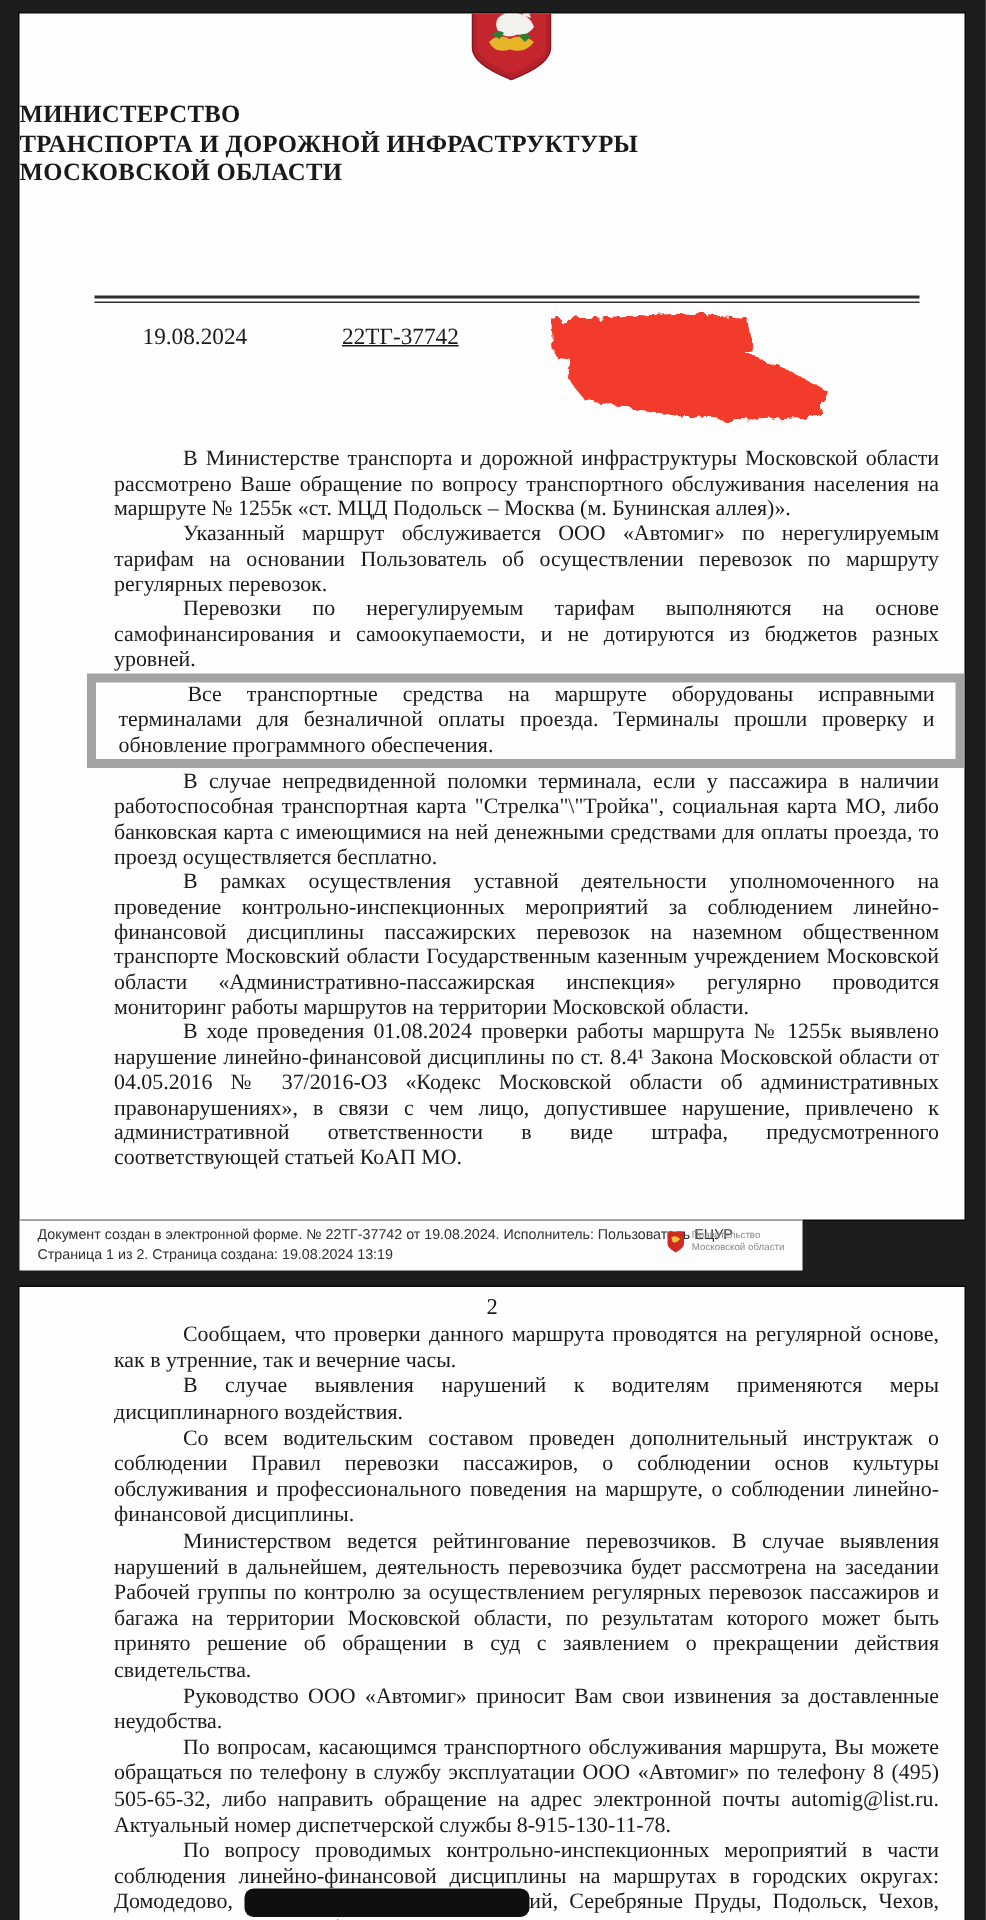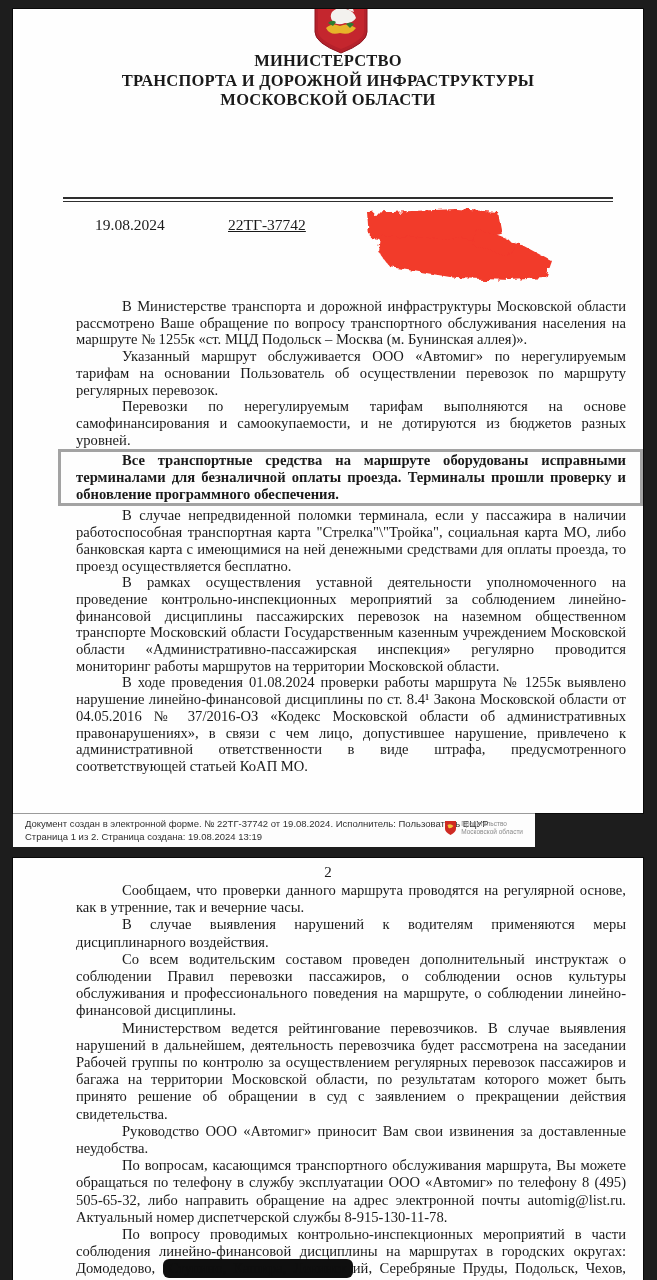--- a/index.html
+++ b/index.html
@@ -6,41 +6,41 @@
   .stage{position:relative;width:657px;height:1280px;background:#1d1d1d;overflow:hidden;
          font-family:"Liberation Serif",serif;color:#1a1a1a;}
   .page{position:absolute;left:13px;width:630px;background:#fefefe;box-shadow:0 0 0 1px #0a0a0a;}
   .page1{top:9px;height:804px;overflow:hidden;}
   .page2{top:858px;height:422px;overflow:hidden;}
 
   
   .emblem{position:absolute;top:-7px;left:calc(50% - 16px);width:58px;height:52px;}
 
   
-  .ministry{position:absolute;top:42px;left:0;width:100%;text-align:center;
+  .ministry{position:absolute;top:57px;left:0;width:100%;text-align:left;
             font-weight:bold;font-size:16.5px;line-height:19.5px;letter-spacing:.2px;}
 
   .contact{position:absolute;top:130px;right:30px;text-align:right;font-size:14.5px;line-height:19px;}
   .address{position:absolute;top:150px;left:50px;font-size:14.5px;line-height:21px;}
 
   .rule{position:absolute;top:188px;left:50px;width:550px;height:2px;
         border-top:2px solid #2e2e2e;border-bottom:1px solid #2e2e2e;}
 
   .date{position:absolute;top:207px;left:82px;font-size:15.5px;}
   .num{position:absolute;top:207px;left:215px;font-size:15.5px;text-decoration:underline;}
 
   .scribble{position:absolute;top:196px;left:347px;width:200px;height:86px;}
 
   .bodycol{position:absolute;left:63px;width:550px;}
   .body1{top:289px;}
   .body2{top:24px;}
   p.b{margin:0;font-size:14.6px;line-height:16.7px;text-align:justify;text-indent:46px;}
   .body2 p.b{line-height:17.2px;}
 
-  .hl-box{border:3px solid #a3a3a3;margin:1px -17px 1px -18px;padding:0 14px 1px 15px;font-weight:bold;}
+  .hl-box{border:6px solid #a3a3a3;margin:1px -17px 1px -18px;padding:0 14px 1px 15px;}
 
   .pagenum{position:absolute;top:6px;left:0;width:100%;text-align:center;font-size:15px;}
 
   .redacted{background:#0f0f0f;color:#0f0f0f;border-radius:6px;padding:1px 6px 2px 6px;}
 
   
   .footerbar{position:absolute;left:13px;top:813px;width:522px;height:33px;background:#fdfdfd;
              border-top:1px solid #9a9a9a;}
   .meta{position:absolute;left:12px;top:4px;font-family:"Liberation Sans",sans-serif;
         font-size:9.5px;line-height:12.5px;color:#303030;}

